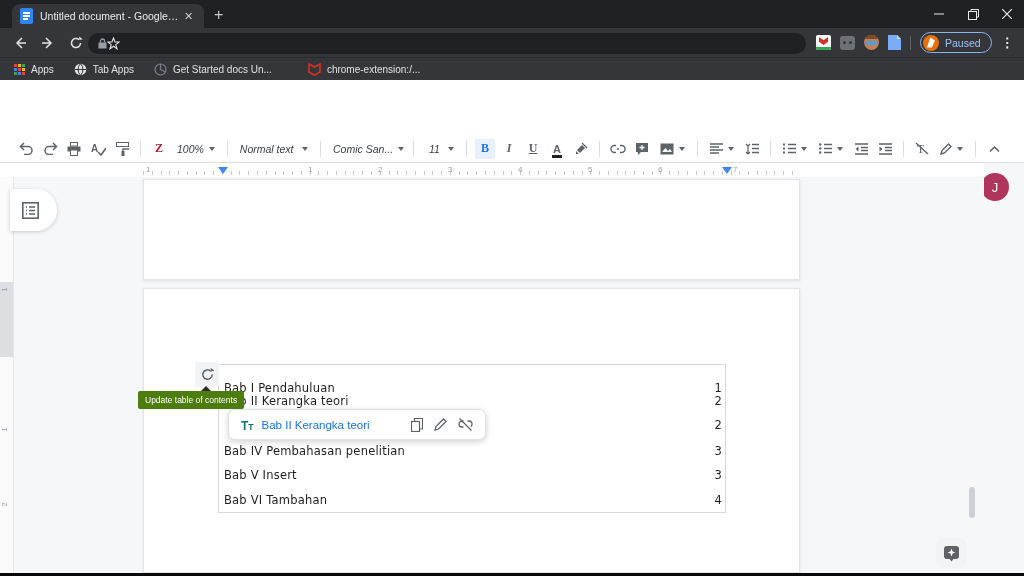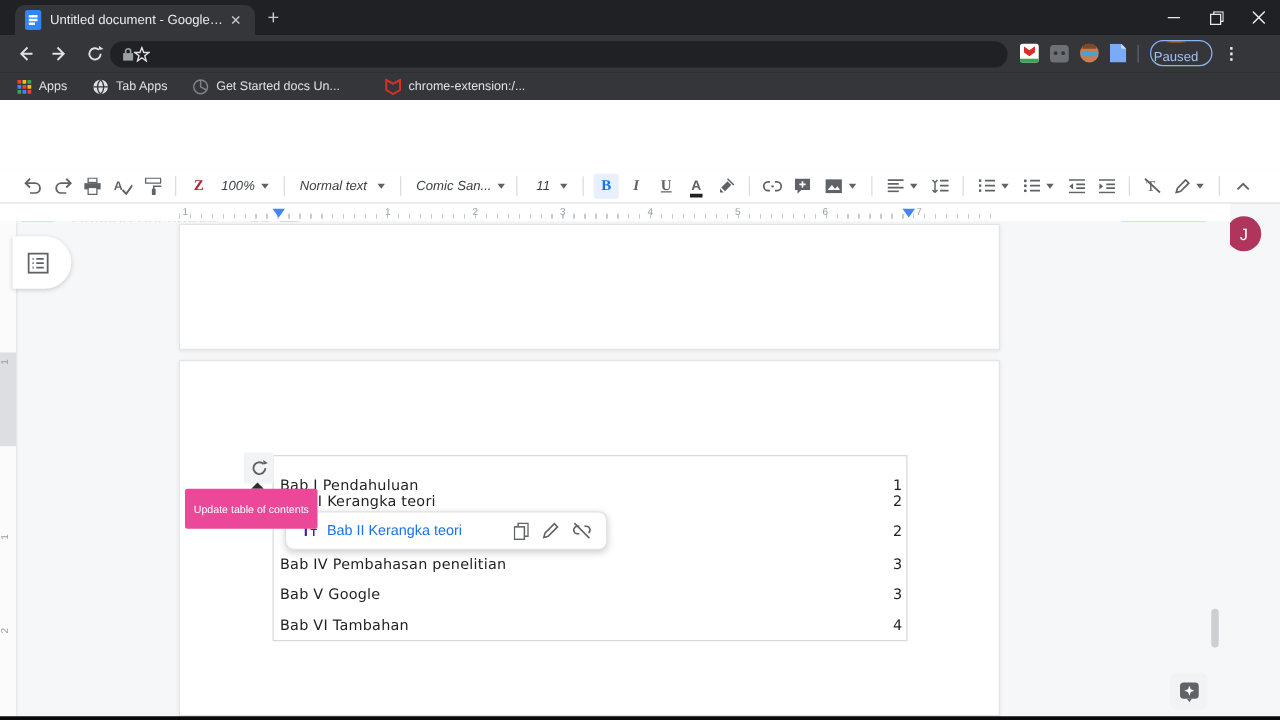--- a/index.html
+++ b/index.html
@@ -25,21 +25,21 @@
   .navic { width:28px; display:flex; justify-content:center; }
   .omnibox { left:88px; top:33px; width:718px; height:21px; background:#202124;
              border-radius:11px; display:flex; align-items:center; padding:0 10px; }
   .url { font-size:10.5px; white-space:nowrap; overflow:hidden; margin-left:8px; flex:1; }
   .url .host { color:#e8eaed; font-weight:bold; }
   .url .path { color:#9aa0a6; }
   .extrow { position:absolute; left:816px; top:28px; height:29px; display:flex;
             align-items:center; gap:9px; }
   .vdiv { width:1px; height:14px; background:#5f6368; }
   .paused { display:flex; align-items:center; border:1.5px solid #8ab4f8;
-            border-radius:12px; height:21px; padding:0 10px 0 2px; gap:6px;flex-direction:column; }
+            border-radius:12px; height:21px; padding:0 10px 0 2px; gap:6px; }
   .paused-label { color:#9fc3f5; font-size:10.5px; }
   .dots { color:#e8eaed; font-size:13px; font-weight:bold; letter-spacing:0; }
 
   .bookmarks { left:0; top:57px; width:1024px; height:23px; background:#35363a;
                border-top:1px solid #2a2b2e; display:flex; align-items:center; gap:6px; }
   .bm { display:flex; align-items:center; gap:6px; color:#dfe1e5; font-size:10px; }
 
   
   .dheader { left:0; top:80px; width:1024px; height:55px; background:#fff; }
   .docs-logo { left:17px; top:89px; width:26px; height:34px; background:#3086f6;
@@ -99,32 +99,32 @@
              border:1px solid #d7d9dc; }
   .refresh-btn { position:absolute; left:195px; top:185px; width:24px; height:25px;
                  background:#f1f3f4; border-radius:2px; display:flex; align-items:center;
                  justify-content:center; }
   .doc-text { font-family:"DejaVu Sans", sans-serif; font-size:11.5px; font-weight:500;
               color:#1f1f1f; letter-spacing:.2px; }
   .toc-row { position:absolute; left:224px; width:498px; height:15px; display:flex; }
   .toc-title { flex:1; white-space:nowrap; overflow:hidden; }
   .toc-page { width:20px; text-align:right; }
 
-  .tooltip { position:absolute; left:148px; top:214px; height:32px; background:#ec4899;
+  .tooltip { position:absolute; left:138px; top:214px; height:18px; background:#4d7c0f;
              border-radius:2px; color:#fff; font-size:8.5px; display:flex;
              align-items:center; padding:0 7px; white-space:nowrap; z-index:6; }
   .tooltip-arrow { position:absolute; left:201px; top:209px; width:0; height:0; z-index:6;
                    border-left:5px solid transparent; border-right:5px solid transparent;
                    border-bottom:5px solid #2d2d2d; }
 
   .link-chip { position:absolute; left:228px; top:232px; width:258px; height:31px;
                background:#fff; border:1px solid #dfe1e5; border-radius:7px; z-index:5;
                box-shadow:0 2px 6px rgba(0,0,0,.18); display:flex; align-items:center;
                padding:0 12px; gap:8px; }
-  .tt-icon { color:#4c1d95; font-weight:bold; }
+  .tt-icon { color:#0f766e; font-weight:bold; }
   .tt-icon .big { font-size:12px; } .tt-icon .small { font-size:8.5px; }
   .chip-link { color:#1a73e8; font-size:11.5px; font-weight:500; white-space:nowrap; }
   .chip-icons { margin-left:auto; display:flex; gap:11px; align-items:center; }
 
   .vscroll { position:absolute; left:969px; top:310px; width:6px; height:31px;
              background:#ccd0d4; border-radius:3px; }
   .explore-btn { position:absolute; left:936px; top:361px; width:30px; height:30px;
                  background:#f1f3f4; border-radius:6px; display:flex; align-items:center;
                  justify-content:center; }
 
@@ -517,21 +517,21 @@
     </div>
     <div class="toc-row doc-text" style="top:241px;">
       <span class="toc-title"></span>
       <span class="toc-page">2</span>
     </div>
     <div class="toc-row doc-text" style="top:267px;">
       <span class="toc-title">Bab IV Pembahasan penelitian</span>
       <span class="toc-page">3</span>
     </div>
     <div class="toc-row doc-text" style="top:291px;">
-      <span class="toc-title">Bab V Google</span>
+      <span class="toc-title">Bab V Insert</span>
       <span class="toc-page">3</span>
     </div>
     <div class="toc-row doc-text" style="top:316px;">
       <span class="toc-title">Bab VI Tambahan</span>
       <span class="toc-page">4</span>
     </div>
 
     <span class="tooltip-arrow"></span>
     <div class="tooltip">Update table of contents</div>
 

